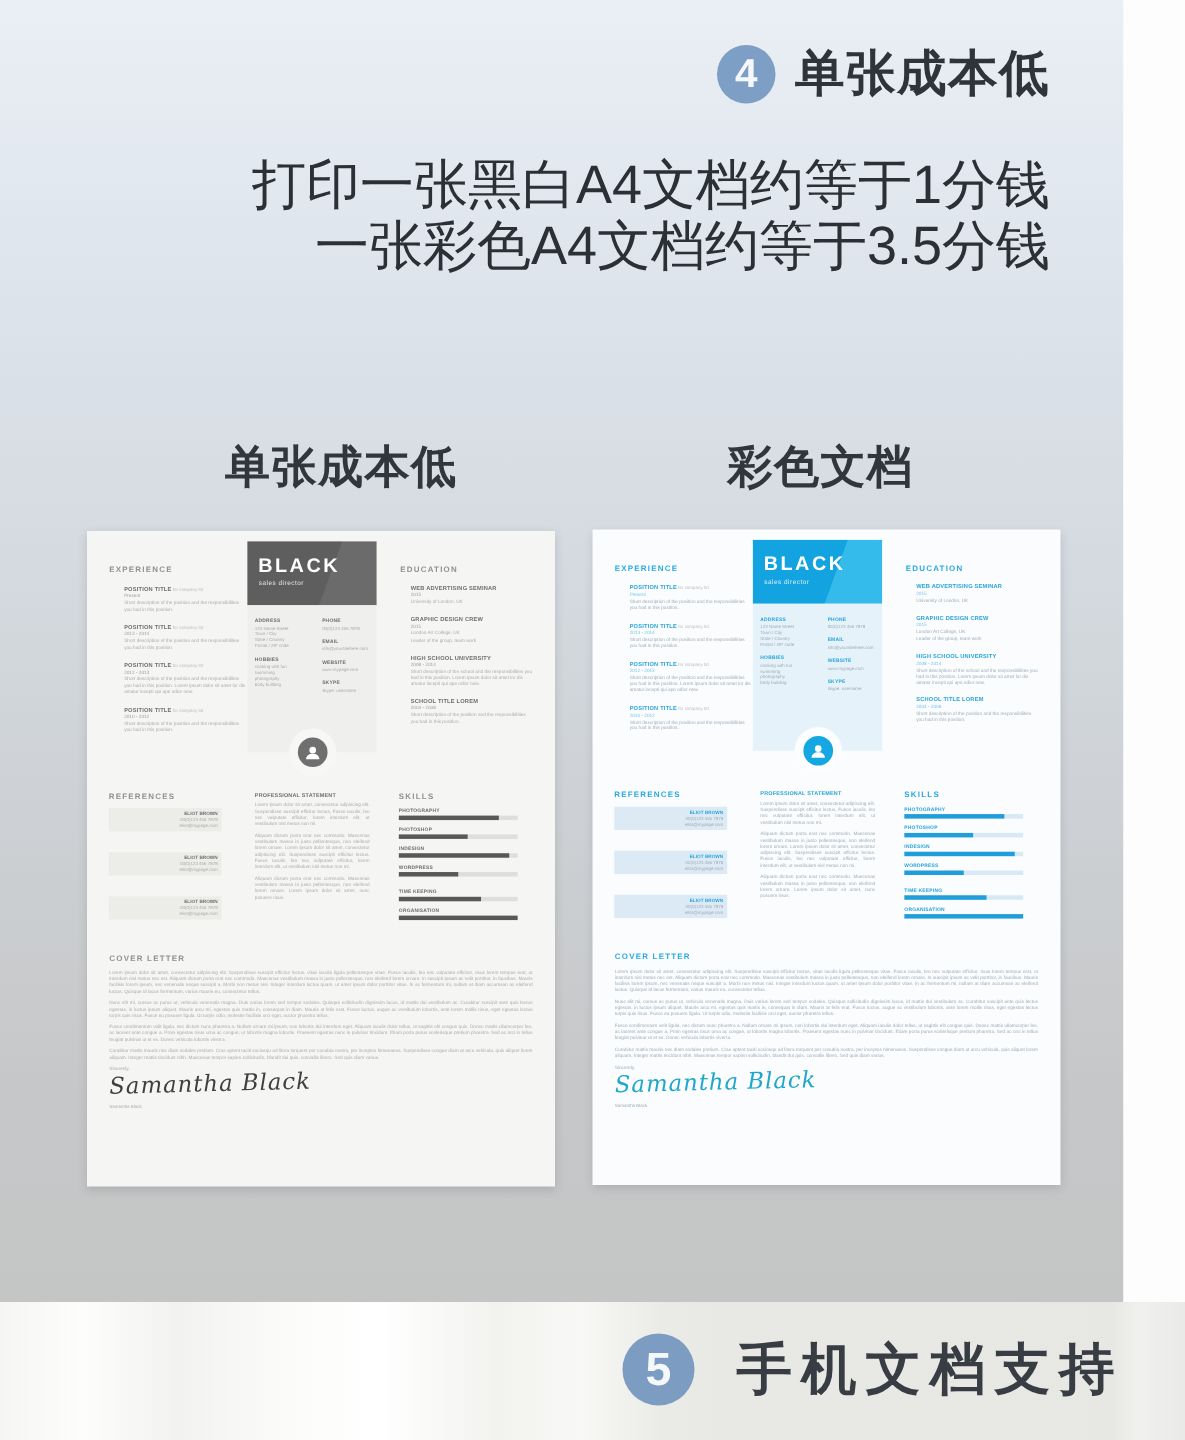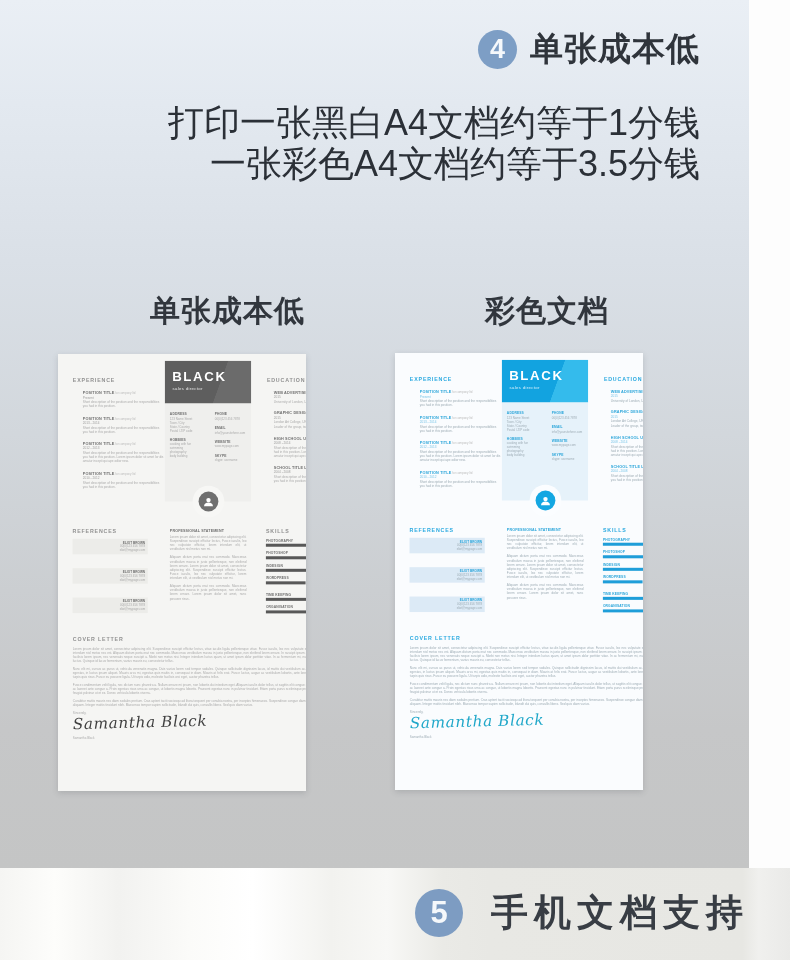--- a/index.html
+++ b/index.html
@@ -25,21 +25,21 @@
   .line{position:absolute;right:90px;font-size:36px;font-weight:normal;color:#2b3037;}
   .line1{top:99px;}
   .line2{top:140px;}
 
   
   .doc-label{position:absolute;top:291px;font-size:30px;font-weight:bold;color:#31363d;letter-spacing:1px;}
   .label-bw{left:150px;}
   .label-color{left:485px;}
 
   
-  .doc{position:absolute;width:248px;height:437px;overflow:hidden;
+  .doc{position:absolute;width:312px;height:437px;overflow:hidden;
        box-shadow:0 2px 6px rgba(70,75,80,.20);}
   .doc.bw{left:58px;top:354px;background:#f5f5f3;}
   .doc.color{left:395px;top:353px;background:#fafcfe;}
   .doc-inner{position:absolute;left:0;top:0;width:945px;height:1323px;
     transform:scale(0.33);transform-origin:0 0;}
 
   .doc-inner[data-theme="bw"]{
     --head:#909090;--sub:#6f6f6f;--dates:#9d9d9d;--body:#ababab;
     --panel:#efefed;--ref:#ecece9;--bar:#585858;--track:#dedede;
     --sig:#3f3f3f;--avatar:#6f6f6f;--ring:#f7f7f5;

